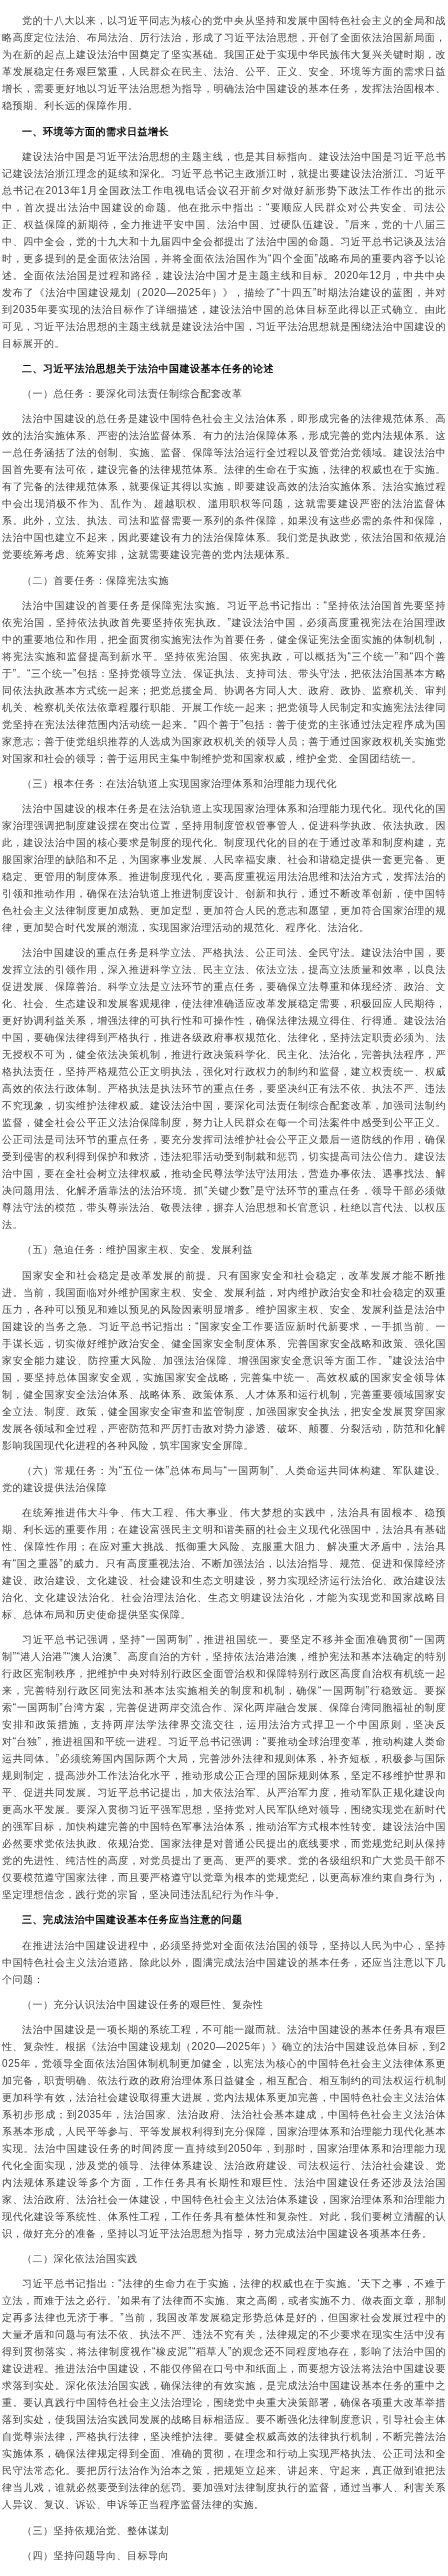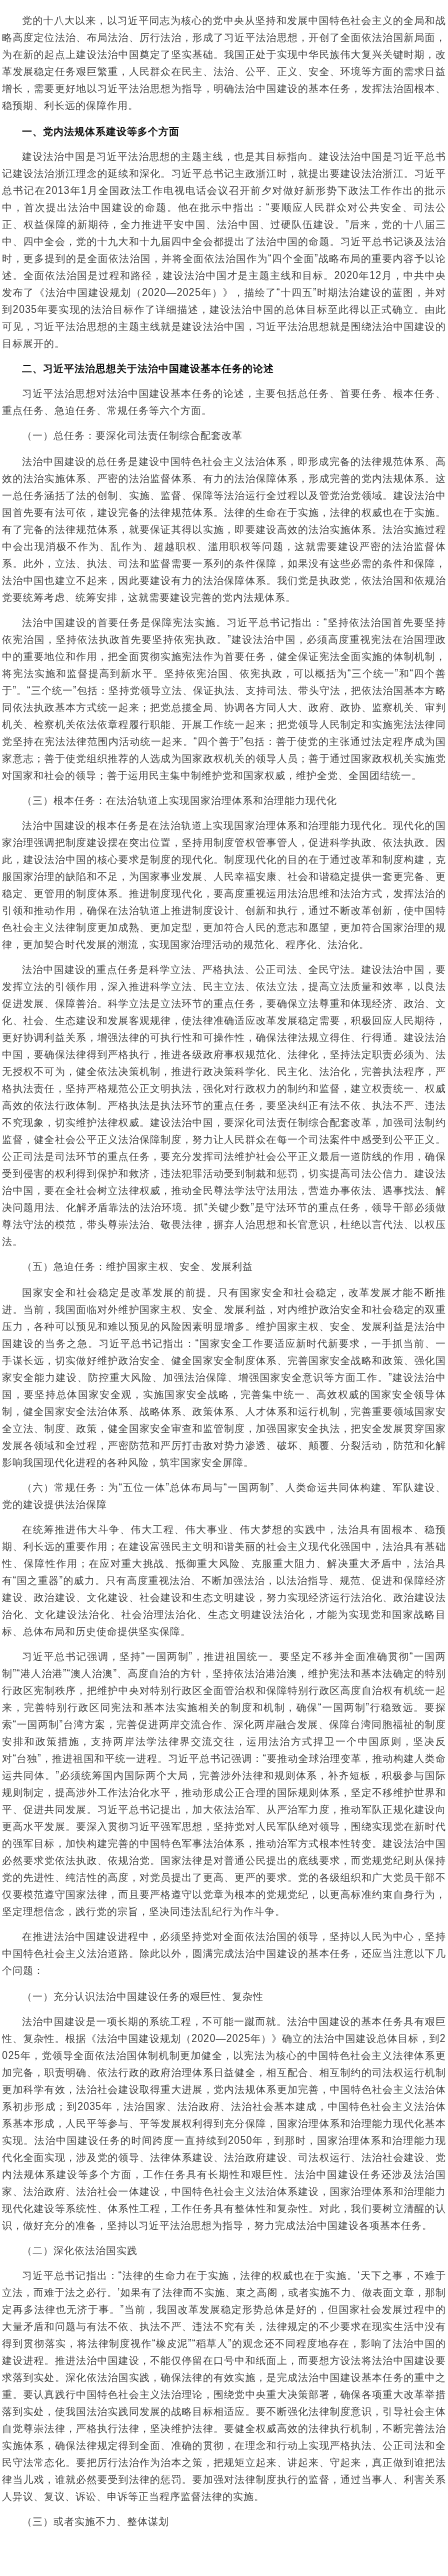--- a/index.html
+++ b/index.html
@@ -39,35 +39,37 @@
   .article p.paragraph {
     font-weight: normal;
     color: #3f3f3f;
   }
 </style>
 </head>
 <body>
 
 <div class="article">
     <p class="paragraph">党的十八大以来，以习近平同志为核心的党中央从坚持和发展中国特色社会主义的全局和战略高度定位法治、布局法治、厉行法治，形成了习近平法治思想，开创了全面依法治国新局面，为在新的起点上建设法治中国奠定了坚实基础。我国正处于实现中华民族伟大复兴关键时期，改革发展稳定任务艰巨繁重，人民群众在民主、法治、公平、正义、安全、环境等方面的需求日益增长，需要更好地以习近平法治思想为指导，明确法治中国建设的基本任务，发挥法治固根本、稳预期、利长远的保障作用。</p>
-    <h2 class="heading">一、党内法规体系建设等多个方面</h2>
+    <h2 class="heading">一、环境等方面的需求日益增长</h2>
     <p class="paragraph">建设法治中国是习近平法治思想的主题主线，也是其目标指向。建设法治中国是习近平总书记建设法治浙江理念的延续和深化。习近平总书记主政浙江时，就提出要建设法治浙江。习近平总书记在2013年1月全国政法工作电视电话会议召开前夕对做好新形势下政法工作作出的批示中，首次提出法治中国建设的命题。他在批示中指出：“要顺应人民群众对公共安全、司法公正、权益保障的新期待，全力推进平安中国、法治中国、过硬队伍建设。”后来，党的十八届三中、四中全会，党的十九大和十九届四中全会都提出了法治中国的命题。习近平总书记谈及法治时，更多提到的是全面依法治国，并将全面依法治国作为“四个全面”战略布局的重要内容予以论述。全面依法治国是过程和路径，建设法治中国才是主题主线和目标。2020年12月，中共中央发布了《法治中国建设规划（2020—2025年）》，描绘了“十四五”时期法治建设的蓝图，并对到2035年要实现的法治目标作了详细描述，建设法治中国的总体目标至此得以正式确立。由此可见，习近平法治思想的主题主线就是建设法治中国，习近平法治思想就是围绕法治中国建设的目标展开的。</p>
     <h2 class="heading">二、习近平法治思想关于法治中国建设基本任务的论述</h2>
-    <p class="paragraph">习近平法治思想对法治中国建设基本任务的论述，主要包括总任务、首要任务、根本任务、重点任务、急迫任务、常规任务等六个方面。</p>
     <h3 class="subheading">（一）总任务：要深化司法责任制综合配套改革</h3>
     <p class="paragraph">法治中国建设的总任务是建设中国特色社会主义法治体系，即形成完备的法律规范体系、高效的法治实施体系、严密的法治监督体系、有力的法治保障体系，形成完善的党内法规体系。这一总任务涵括了法的创制、实施、监督、保障等法治运行全过程以及管党治党领域。建设法治中国首先要有法可依，建设完备的法律规范体系。法律的生命在于实施，法律的权威也在于实施。有了完备的法律规范体系，就要保证其得以实施，即要建设高效的法治实施体系。法治实施过程中会出现消极不作为、乱作为、超越职权、滥用职权等问题，这就需要建设严密的法治监督体系。此外，立法、执法、司法和监督需要一系列的条件保障，如果没有这些必需的条件和保障，法治中国也建立不起来，因此要建设有力的法治保障体系。我们党是执政党，依法治国和依规治党要统筹考虑、统筹安排，这就需要建设完善的党内法规体系。</p>
+    <h3 class="subheading">（二）首要任务：保障宪法实施</h3>
     <p class="paragraph">法治中国建设的首要任务是保障宪法实施。习近平总书记指出：“坚持依法治国首先要坚持依宪治国，坚持依法执政首先要坚持依宪执政。”建设法治中国，必须高度重视宪法在治国理政中的重要地位和作用，把全面贯彻实施宪法作为首要任务，健全保证宪法全面实施的体制机制，将宪法实施和监督提高到新水平。坚持依宪治国、依宪执政，可以概括为“三个统一”和“四个善于”。“三个统一”包括：坚持党领导立法、保证执法、支持司法、带头守法，把依法治国基本方略同依法执政基本方式统一起来；把党总揽全局、协调各方同人大、政府、政协、监察机关、审判机关、检察机关依法依章程履行职能、开展工作统一起来；把党领导人民制定和实施宪法法律同党坚持在宪法法律范围内活动统一起来。“四个善于”包括：善于使党的主张通过法定程序成为国家意志；善于使党组织推荐的人选成为国家政权机关的领导人员；善于通过国家政权机关实施党对国家和社会的领导；善于运用民主集中制维护党和国家权威，维护全党、全国团结统一。</p>
     <h3 class="subheading">（三）根本任务：在法治轨道上实现国家治理体系和治理能力现代化</h3>
     <p class="paragraph">法治中国建设的根本任务是在法治轨道上实现国家治理体系和治理能力现代化。现代化的国家治理强调把制度建设摆在突出位置，坚持用制度管权管事管人，促进科学执政、依法执政。因此，建设法治中国的核心要求是制度的现代化。制度现代化的目的在于通过改革和制度构建，克服国家治理的缺陷和不足，为国家事业发展、人民幸福安康、社会和谐稳定提供一套更完备、更稳定、更管用的制度体系。推进制度现代化，要高度重视运用法治思维和法治方式，发挥法治的引领和推动作用，确保在法治轨道上推进制度设计、创新和执行，通过不断改革创新，使中国特色社会主义法律制度更加成熟、更加定型，更加符合人民的意志和愿望，更加符合国家治理的规律，更加契合时代发展的潮流，实现国家治理活动的规范化、程序化、法治化。</p>
     <p class="paragraph">法治中国建设的重点任务是科学立法、严格执法、公正司法、全民守法。建设法治中国，要发挥立法的引领作用，深入推进科学立法、民主立法、依法立法，提高立法质量和效率，以良法促进发展、保障善治。科学立法是立法环节的重点任务，要确保立法尊重和体现经济、政治、文化、社会、生态建设和发展客观规律，使法律准确适应改革发展稳定需要，积极回应人民期待，更好协调利益关系，增强法律的可执行性和可操作性，确保法律法规立得住、行得通。建设法治中国，要确保法律得到严格执行，推进各级政府事权规范化、法律化，坚持法定职责必须为、法无授权不可为，健全依法决策机制，推进行政决策科学化、民主化、法治化，完善执法程序，严格执法责任，坚持严格规范公正文明执法，强化对行政权力的制约和监督，建立权责统一、权威高效的依法行政体制。严格执法是执法环节的重点任务，要坚决纠正有法不依、执法不严、违法不究现象，切实维护法律权威。建设法治中国，要深化司法责任制综合配套改革，加强司法制约监督，健全社会公平正义法治保障制度，努力让人民群众在每一个司法案件中感受到公平正义。公正司法是司法环节的重点任务，要充分发挥司法维护社会公平正义最后一道防线的作用，确保受到侵害的权利得到保护和救济，违法犯罪活动受到制裁和惩罚，切实提高司法公信力。建设法治中国，要在全社会树立法律权威，推动全民尊法学法守法用法，营造办事依法、遇事找法、解决问题用法、化解矛盾靠法的法治环境。抓“关键少数”是守法环节的重点任务，领导干部必须做尊法守法的模范，带头尊崇法治、敬畏法律，摒弃人治思想和长官意识，杜绝以言代法、以权压法。</p>
     <h3 class="subheading">（五）急迫任务：维护国家主权、安全、发展利益</h3>
     <p class="paragraph">国家安全和社会稳定是改革发展的前提。只有国家安全和社会稳定，改革发展才能不断推进。当前，我国面临对外维护国家主权、安全、发展利益，对内维护政治安全和社会稳定的双重压力，各种可以预见和难以预见的风险因素明显增多。维护国家主权、安全、发展利益是法治中国建设的当务之急。习近平总书记指出：“国家安全工作要适应新时代新要求，一手抓当前、一手谋长远，切实做好维护政治安全、健全国家安全制度体系、完善国家安全战略和政策、强化国家安全能力建设、防控重大风险、加强法治保障、增强国家安全意识等方面工作。”建设法治中国，要坚持总体国家安全观，实施国家安全战略，完善集中统一、高效权威的国家安全领导体制，健全国家安全法治体系、战略体系、政策体系、人才体系和运行机制，完善重要领域国家安全立法、制度、政策，健全国家安全审查和监管制度，加强国家安全执法，把安全发展贯穿国家发展各领域和全过程，严密防范和严厉打击敌对势力渗透、破坏、颠覆、分裂活动，防范和化解影响我国现代化进程的各种风险，筑牢国家安全屏障。</p>
     <h3 class="subheading">（六）常规任务：为“五位一体”总体布局与“一国两制”、人类命运共同体构建、军队建设、党的建设提供法治保障</h3>
     <p class="paragraph">在统筹推进伟大斗争、伟大工程、伟大事业、伟大梦想的实践中，法治具有固根本、稳预期、利长远的重要作用；在建设富强民主文明和谐美丽的社会主义现代化强国中，法治具有基础性、保障性作用；在应对重大挑战、抵御重大风险、克服重大阻力、解决重大矛盾中，法治具有“国之重器”的威力。只有高度重视法治、不断加强法治，以法治指导、规范、促进和保障经济建设、政治建设、文化建设、社会建设和生态文明建设，努力实现经济运行法治化、政治建设法治化、文化建设法治化、社会治理法治化、生态文明建设法治化，才能为实现党和国家战略目标、总体布局和历史使命提供坚实保障。</p>
     <p class="paragraph">习近平总书记强调，坚持“一国两制”，推进祖国统一。要坚定不移并全面准确贯彻“一国两制”“港人治港”“澳人治澳”、高度自治的方针，坚持依法治港治澳，维护宪法和基本法确定的特别行政区宪制秩序，把维护中央对特别行政区全面管治权和保障特别行政区高度自治权有机统一起来，完善特别行政区同宪法和基本法实施相关的制度和机制，确保“一国两制”行稳致远。要探索“一国两制”台湾方案，完善促进两岸交流合作、深化两岸融合发展、保障台湾同胞福祉的制度安排和政策措施，支持两岸法学法律界交流交往，运用法治方式捍卫一个中国原则，坚决反对“台独”，推进祖国和平统一进程。习近平总书记强调：“要推动全球治理变革，推动构建人类命运共同体。”必须统筹国内国际两个大局，完善涉外法律和规则体系，补齐短板，积极参与国际规则制定，提高涉外工作法治化水平，推动形成公正合理的国际规则体系，坚定不移维护世界和平、促进共同发展。习近平总书记提出，加大依法治军、从严治军力度，推动军队正规化建设向更高水平发展。要深入贯彻习近平强军思想，坚持党对人民军队绝对领导，围绕实现党在新时代的强军目标，加快构建完善的中国特色军事法治体系，推动治军方式根本性转变。建设法治中国必然要求党依法执政、依规治党。国家法律是对普通公民提出的底线要求，而党规党纪则从保持党的先进性、纯洁性的高度，对党员提出了更高、更严的要求。党的各级组织和广大党员干部不仅要模范遵守国家法律，而且要严格遵守以党章为根本的党规党纪，以更高标准约束自身行为，坚定理想信念，践行党的宗旨，坚决同违法乱纪行为作斗争。</p>
+    <h2 class="heading">三、完成法治中国建设基本任务应当注意的问题</h2>
     <p class="paragraph">在推进法治中国建设进程中，必须坚持党对全面依法治国的领导，坚持以人民为中心，坚持中国特色社会主义法治道路。除此以外，圆满完成法治中国建设的基本任务，还应当注意以下几个问题：</p>
     <h3 class="subheading">（一）充分认识法治中国建设任务的艰巨性、复杂性</h3>
     <p class="paragraph">法治中国建设是一项长期的系统工程，不可能一蹴而就。法治中国建设的基本任务具有艰巨性、复杂性。根据《法治中国建设规划（2020—2025年）》确立的法治中国建设总体目标，到2025年，党领导全面依法治国体制机制更加健全，以宪法为核心的中国特色社会主义法律体系更加完备，职责明确、依法行政的政府治理体系日益健全，相互配合、相互制约的司法权运行机制更加科学有效，法治社会建设取得重大进展，党内法规体系更加完善，中国特色社会主义法治体系初步形成；到2035年，法治国家、法治政府、法治社会基本建成，中国特色社会主义法治体系基本形成，人民平等参与、平等发展权利得到充分保障，国家治理体系和治理能力现代化基本实现。法治中国建设任务的时间跨度一直持续到2050年，到那时，国家治理体系和治理能力现代化全面实现，涉及党的领导、法律体系建设、法治政府建设、司法权运行、法治社会建设、党内法规体系建设等多个方面，工作任务具有长期性和艰巨性。法治中国建设任务还涉及法治国家、法治政府、法治社会一体建设，中国特色社会主义法治体系建设，国家治理体系和治理能力现代化建设等系统性、体系性工程，工作任务具有整体性和复杂性。对此，我们要树立清醒的认识，做好充分的准备，坚持以习近平法治思想为指导，努力完成法治中国建设各项基本任务。</p>
     <h3 class="subheading">（二）深化依法治国实践</h3>
     <p class="paragraph">习近平总书记指出：“法律的生命力在于实施，法律的权威也在于实施。‘天下之事，不难于立法，而难于法之必行。’如果有了法律而不实施、束之高阁，或者实施不力、做表面文章，那制定再多法律也无济于事。”当前，我国改革发展稳定形势总体是好的，但国家社会发展过程中的大量矛盾和问题与有法不依、执法不严、违法不究有关，法律规定的不少要求在现实生活中没有得到贯彻落实，将法律制度视作“橡皮泥”“稻草人”的观念还不同程度地存在，影响了法治中国的建设进程。推进法治中国建设，不能仅停留在口号中和纸面上，而要想方设法将法治中国建设要求落到实处。深化依法治国实践，确保法律的有效实施，是完成法治中国建设基本任务的重中之重。要认真践行中国特色社会主义法治理论，围绕党中央重大决策部署，确保各项重大改革举措落到实处，使我国法治实践同发展的战略目标相适应。要不断强化法律制度意识，引导社会主体自觉尊崇法律，严格执行法律，坚决维护法律。要健全权威高效的法律执行机制，不断完善法治实施体系，确保法律规定得到全面、准确的贯彻，在理念和行动上实现严格执法、公正司法和全民守法常态化。要把厉行法治作为治本之策，把规矩立起来、讲起来、守起来，真正做到谁把法律当儿戏，谁就必然要受到法律的惩罚。要加强对法律制度执行的监督，通过当事人、利害关系人异议、复议、诉讼、申诉等正当程序监督法律的实施。</p>
-    <h3 class="subheading">（三）或者实施不力、整体谋划</h3>
+    <h3 class="subheading">（三）坚持依规治党、整体谋划</h3>
+    <h3 class="subheading">（四）坚持问题导向、目标导向</h3>
   </div>
 
 
 </body></html>

